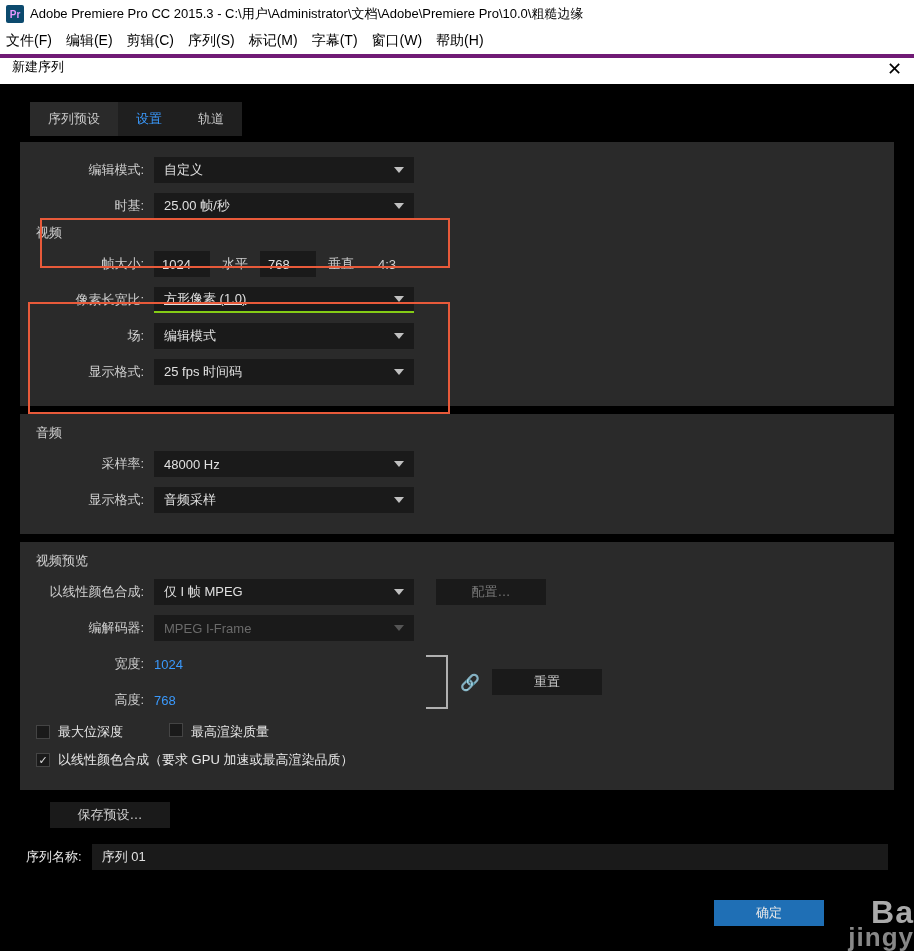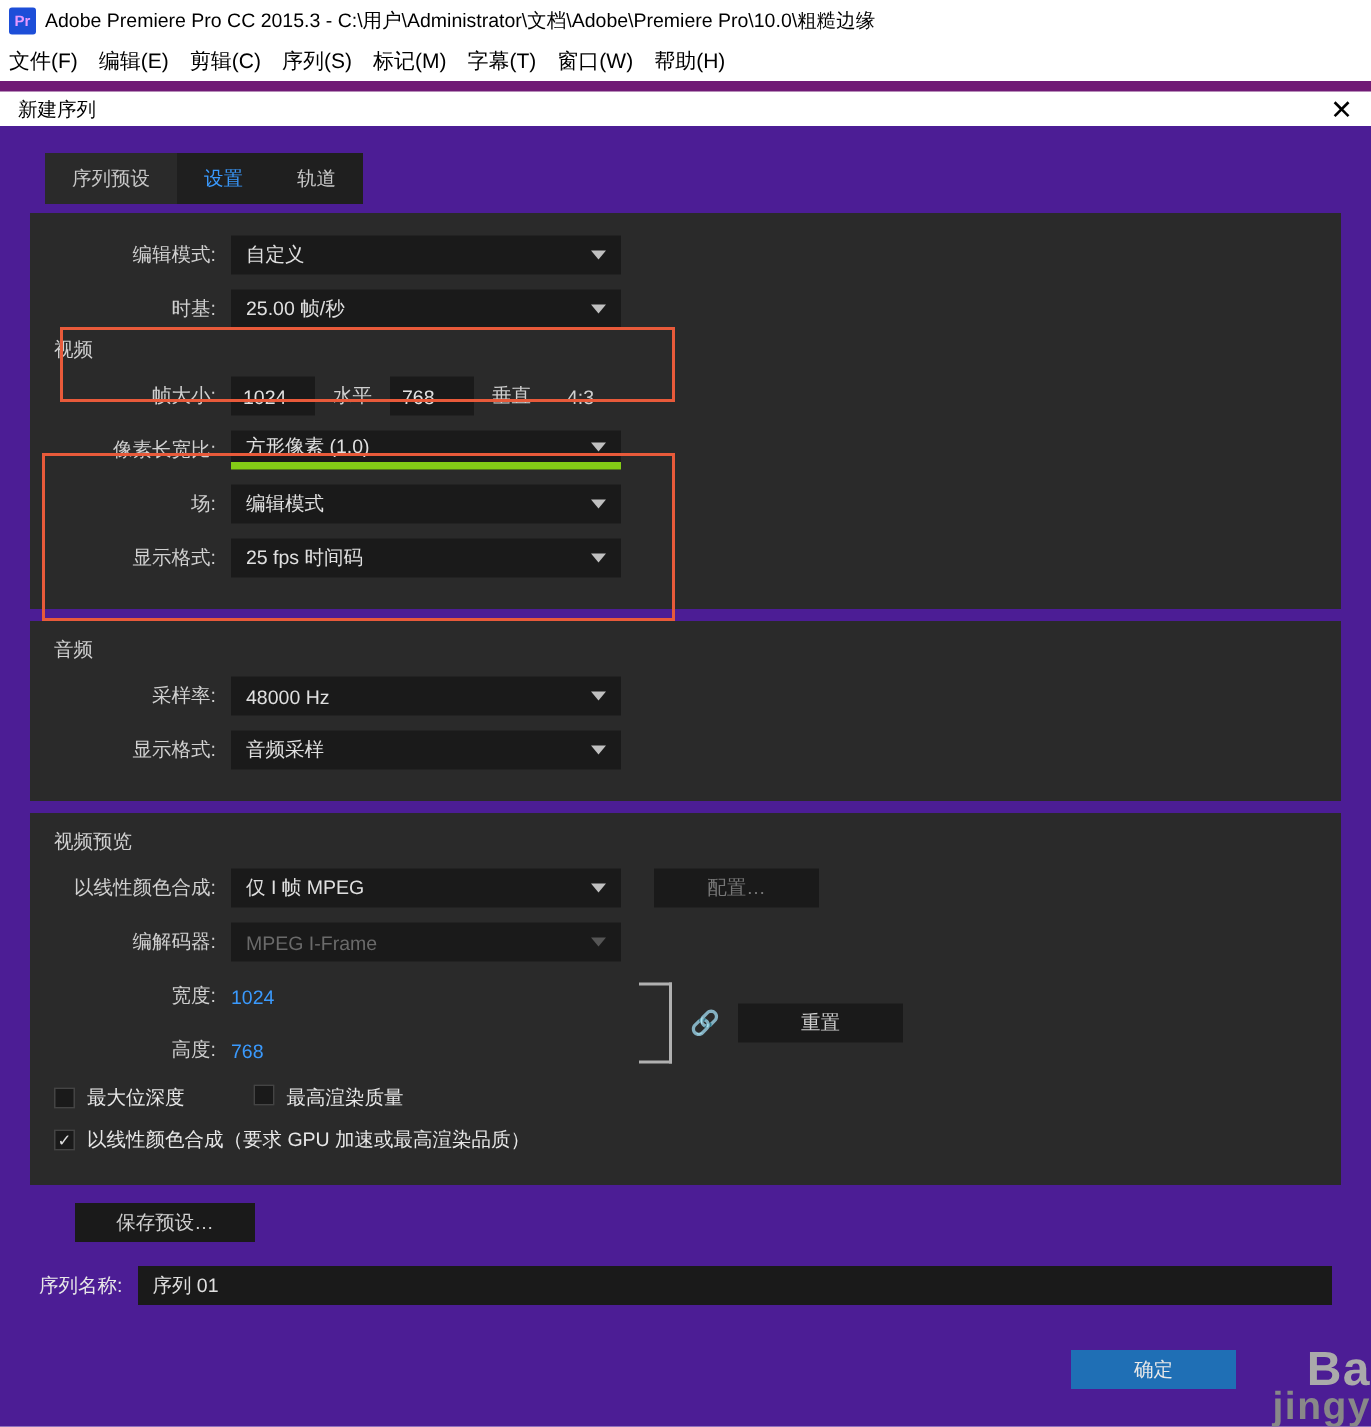--- a/index.html
+++ b/index.html
@@ -1,46 +1,46 @@
 <!DOCTYPE html>
 <html><head>
 <meta charset="utf-8">
 <style>
 * { margin: 0; padding: 0; box-sizing: border-box; font-family: "Microsoft YaHei", "SimSun", Arial, sans-serif; }
 body { width: 914px; height: 951px; background: #fff; font-size: 13px; color: #e8e8e8; overflow: hidden; }
 
 .titlebar { height: 28px; background: #fff; color: #000; display: flex; align-items: center; padding: 0 6px; gap: 6px; }
-.app-icon { width: 18px; height: 18px; background: #1d4ed8; color: #e799ff; font-size: 10px; font-weight: bold; display: flex; align-items: center; justify-content: center; border-radius: 2px; }
+.app-icon { width: 18px; height: 18px; background: #0c4a6e; color: #e799ff; font-size: 10px; font-weight: bold; display: flex; align-items: center; justify-content: center; border-radius: 2px; }
 .title-text { font-size: 13px; }
 
 .menubar { height: 26px; background: #fff; color: #000; display: flex; align-items: center; padding: 0 6px; gap: 14px; font-size: 14px; }
 .menu-item { cursor: default; }
 
-.dialog-header { height: 30px; background: #fff; color: #000; display: flex; align-items: center; justify-content: space-between; padding: 0 12px; border-top: 7px solid #701a75; }
+.dialog-header { height: 30px; background: #fff; color: #000; display: flex; justify-content: space-between; padding: 0 12px; border-top: 4px solid #701a75; }
 .close-x { font-size: 18px; cursor: pointer; }
 
-.dialog-body { background: #4c1d95; height: 867px; padding: 18px 8px 8px 8px; position: relative; }
+.dialog-body { background: #000000; height: 867px; padding: 18px 8px 8px 8px; position: relative; }
 
 .tabs { display: flex; padding-left: 22px; }
 .tab { padding: 8px 18px; color: #c8c8c8; cursor: pointer; background: #1f1f1f; }
 .tab.active { color: #3a99fc; }
 .tab.sel { background: #2a2a2a; }
 
 .panel-container { padding: 6px 12px 10px 12px; }
 .panel { background: #2a2a2a; padding: 10px 16px 16px 16px; margin-bottom: 8px; }
 
 .row { display: flex; align-items: center; height: 36px; }
 .label { width: 118px; text-align: right; padding-right: 10px; color: #d0d0d0; }
 .section-title { color: #d0d0d0; margin-bottom: 4px; }
 
 .dropdown { background: #1a1a1a; height: 26px; display: flex; align-items: center; justify-content: space-between; padding: 0 10px; width: 260px; color: #e0e0e0; cursor: pointer; }
 .dropdown.disabled { color: #6a6a6a; }
 .dd-arrow { width: 0; height: 0; border-left: 5px solid transparent; border-right: 5px solid transparent; border-top: 6px solid #c0c0c0; }
 .dd-arrow.disabled { border-top-color: #555; }
-.blue-underline { border-bottom: 5px solid #84cc16; text-decoration: underline; }
+.blue-underline { border-bottom: 2px solid #84cc16; text-decoration: underline; }
 
 .num-input { background: #1a1a1a; height: 26px; width: 56px; display: flex; align-items: center; padding: 0 8px; color: #e0e0e0; }
 .static-text { color: #d0d0d0; padding: 0 12px; }
 .ratio { color: #d0d0d0; padding-left: 12px; }
 
 .red-box { border: 2px solid #e85a3a; }
 .red-box-top { position: absolute; left: 40px; top: 134px; width: 410px; height: 50px; pointer-events: none; }
 .red-box-mid { position: absolute; left: 28px; top: 218px; width: 422px; height: 112px; pointer-events: none; }
 
 .blue-val { color: #3a99fc; }

